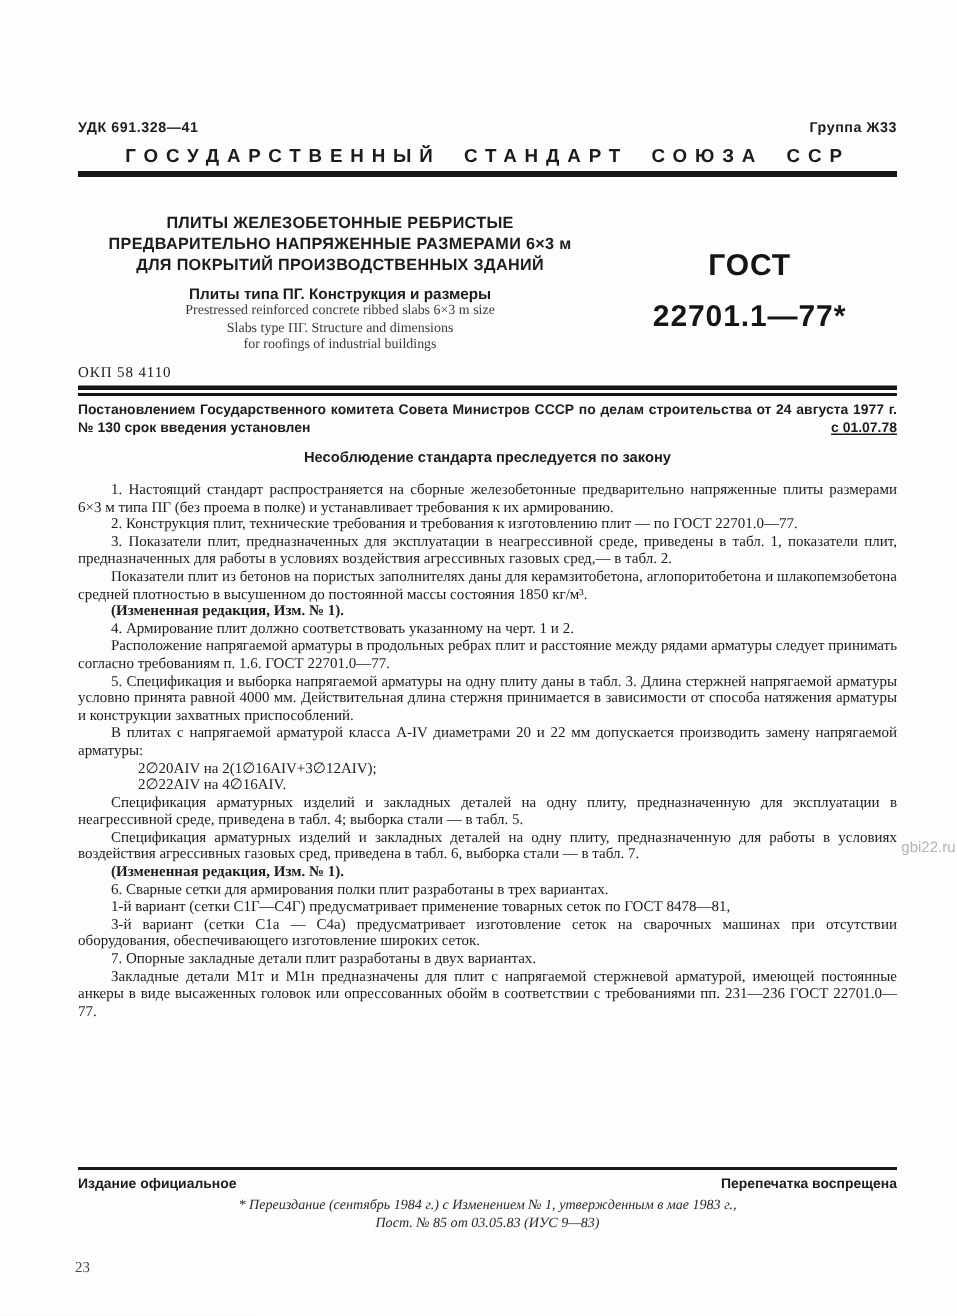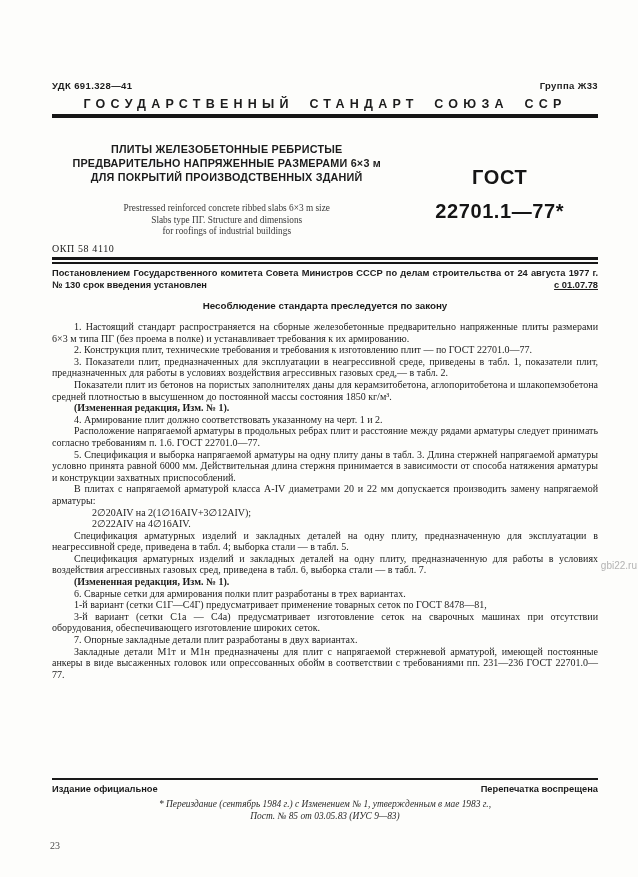--- a/index.html
+++ b/index.html
@@ -49,21 +49,21 @@
     font-family: "Liberation Sans", sans-serif;
     font-weight: bold; font-size: 10.8px; line-height: 14px;
     letter-spacing: 0.02em;
   }
   .subtitle-ru {
     margin-top: 7px;
     font-family: "Liberation Sans", sans-serif;
     font-weight: bold; font-size: 10.2px;
   }
   .title-en {
-    margin-top: 19px;
+    margin-top: 0;
     font-size: 9.3px; line-height: 11.5px; color: #3a3a3a;
   }
   
   .okp {
     position: absolute; top: 243px; left: 52px;
     font-size: 10px; letter-spacing: 0.06em;
   }
   .rule-double { position: absolute; top: 257px; left: 52px; right: 40px; }
   .rule-double .r1 { height: 2.5px; background: #161616; margin-bottom: 2px; }
   .rule-double .r2 { height: 2px; background: #161616; }
@@ -130,20 +130,21 @@
   <div class="org-line">ГОСУДАРСТВЕННЫЙ СТАНДАРТ СОЮЗА ССР</div>
   <div class="rule-thick"></div>
 
   <div class="title-grid">
     <div class="title-left">
       <div class="title-ru">
         <div>ПЛИТЫ ЖЕЛЕЗОБЕТОННЫЕ РЕБРИСТЫЕ</div>
         <div>ПРЕДВАРИТЕЛЬНО НАПРЯЖЕННЫЕ РАЗМЕРАМИ 6×3 м</div>
         <div>ДЛЯ ПОКРЫТИЙ ПРОИЗВОДСТВЕННЫХ ЗДАНИЙ</div>
       </div>
+      <div class="subtitle-ru">Плиты типа ПГ. Конструкция и размеры</div>
       <div class="title-en">
         <div>Prestressed reinforced concrete ribbed slabs 6×3 m size</div>
         <div>Slabs type ПГ. Structure and dimensions</div>
         <div>for roofings of industrial buildings</div>
       </div>
     </div>
     <div class="title-right">
       <div>ГОСТ</div>
       <div>22701.1—77*</div>
     </div>
@@ -164,21 +165,21 @@
   <div class="law-notice">Несоблюдение стандарта преследуется по закону</div>
 
   <div class="body-text">
       <p class="para">1. Настоящий стандарт распространяется на сборные железобетонные предварительно напряженные плиты размерами 6×3 м типа ПГ (без проема в полке) и устанавливает требования к их армированию.</p>
       <p class="para">2. Конструкция плит, технические требования и требования к изготовлению плит — по ГОСТ 22701.0—77.</p>
       <p class="para">3. Показатели плит, предназначенных для эксплуатации в неагрессивной среде, приведены в табл. 1, показатели плит, предназначенных для работы в условиях воздействия агрессивных газовых сред,— в табл. 2.</p>
       <p class="para">Показатели плит из бетонов на пористых заполнителях даны для керамзитобетона, аглопоритобетона и шлакопемзобетона средней плотностью в высушенном до постоянной массы состояния 1850 кг/м³.</p>
       <p class="para bold">(Измененная редакция, Изм. № 1).</p>
       <p class="para">4. Армирование плит должно соответствовать указанному на черт. 1 и 2.</p>
       <p class="para">Расположение напрягаемой арматуры в продольных ребрах плит и расстояние между рядами арматуры следует принимать согласно требованиям п. 1.6. ГОСТ 22701.0—77.</p>
-      <p class="para">5. Спецификация и выборка напрягаемой арматуры на одну плиту даны в табл. 3. Длина стержней напрягаемой арматуры условно принята равной 6000 мм. Действительная длина стержня принимается в зависимости от способа натяжения арматуры и конструкции захватных приспособлений.</p>
+      <p class="para">5. Спецификация и выборка напрягаемой арматуры на одну плиту даны в табл. 3. Длина стержней напрягаемой арматуры условно принята равной 4000 мм. Действительная длина стержня принимается в зависимости от способа натяжения арматуры и конструкции захватных приспособлений.</p>
       <p class="para">В плитах с напрягаемой арматурой класса А-IV диаметрами 20 и 22 мм допускается производить замену напрягаемой арматуры:</p>
       <p class="para formula">2∅20АIV на 2(1∅16АIV+3∅12АIV);</p>
       <p class="para formula">2∅22АIV на 4∅16АIV.</p>
       <p class="para">Спецификация арматурных изделий и закладных деталей на одну плиту, предназначенную для эксплуатации в неагрессивной среде, приведена в табл. 4; выборка стали — в табл. 5.</p>
       <p class="para">Спецификация арматурных изделий и закладных деталей на одну плиту, предназначенную для работы в условиях воздействия агрессивных газовых сред, приведена в табл. 6, выборка стали — в табл. 7.</p>
       <p class="para bold">(Измененная редакция, Изм. № 1).</p>
       <p class="para">6. Сварные сетки для армирования полки плит разработаны в трех вариантах.</p>
       <p class="para">1-й вариант (сетки С1Г—С4Г) предусматривает применение товарных сеток по ГОСТ 8478—81,</p>
       <p class="para">3-й вариант (сетки С1а — С4а) предусматривает изготовление сеток на сварочных машинах при отсутствии оборудования, обеспечивающего изготовление широких сеток.</p>
       <p class="para">7. Опорные закладные детали плит разработаны в двух вариантах.</p>

